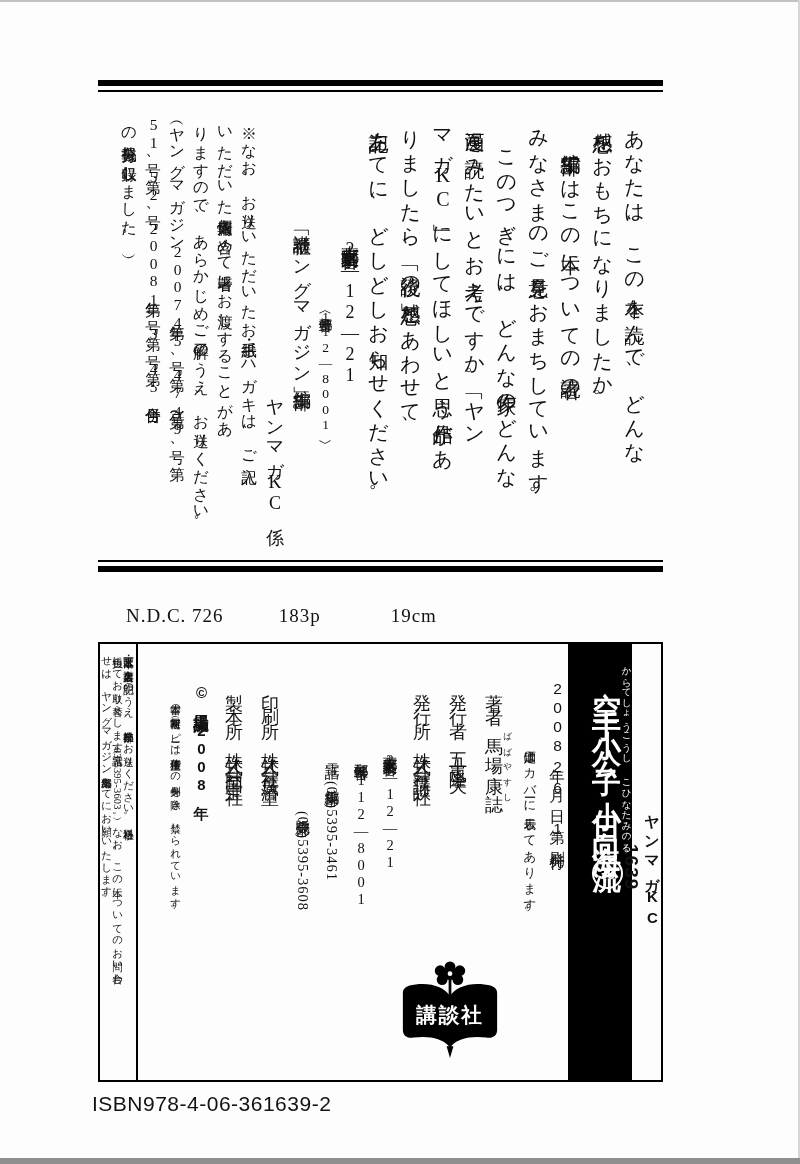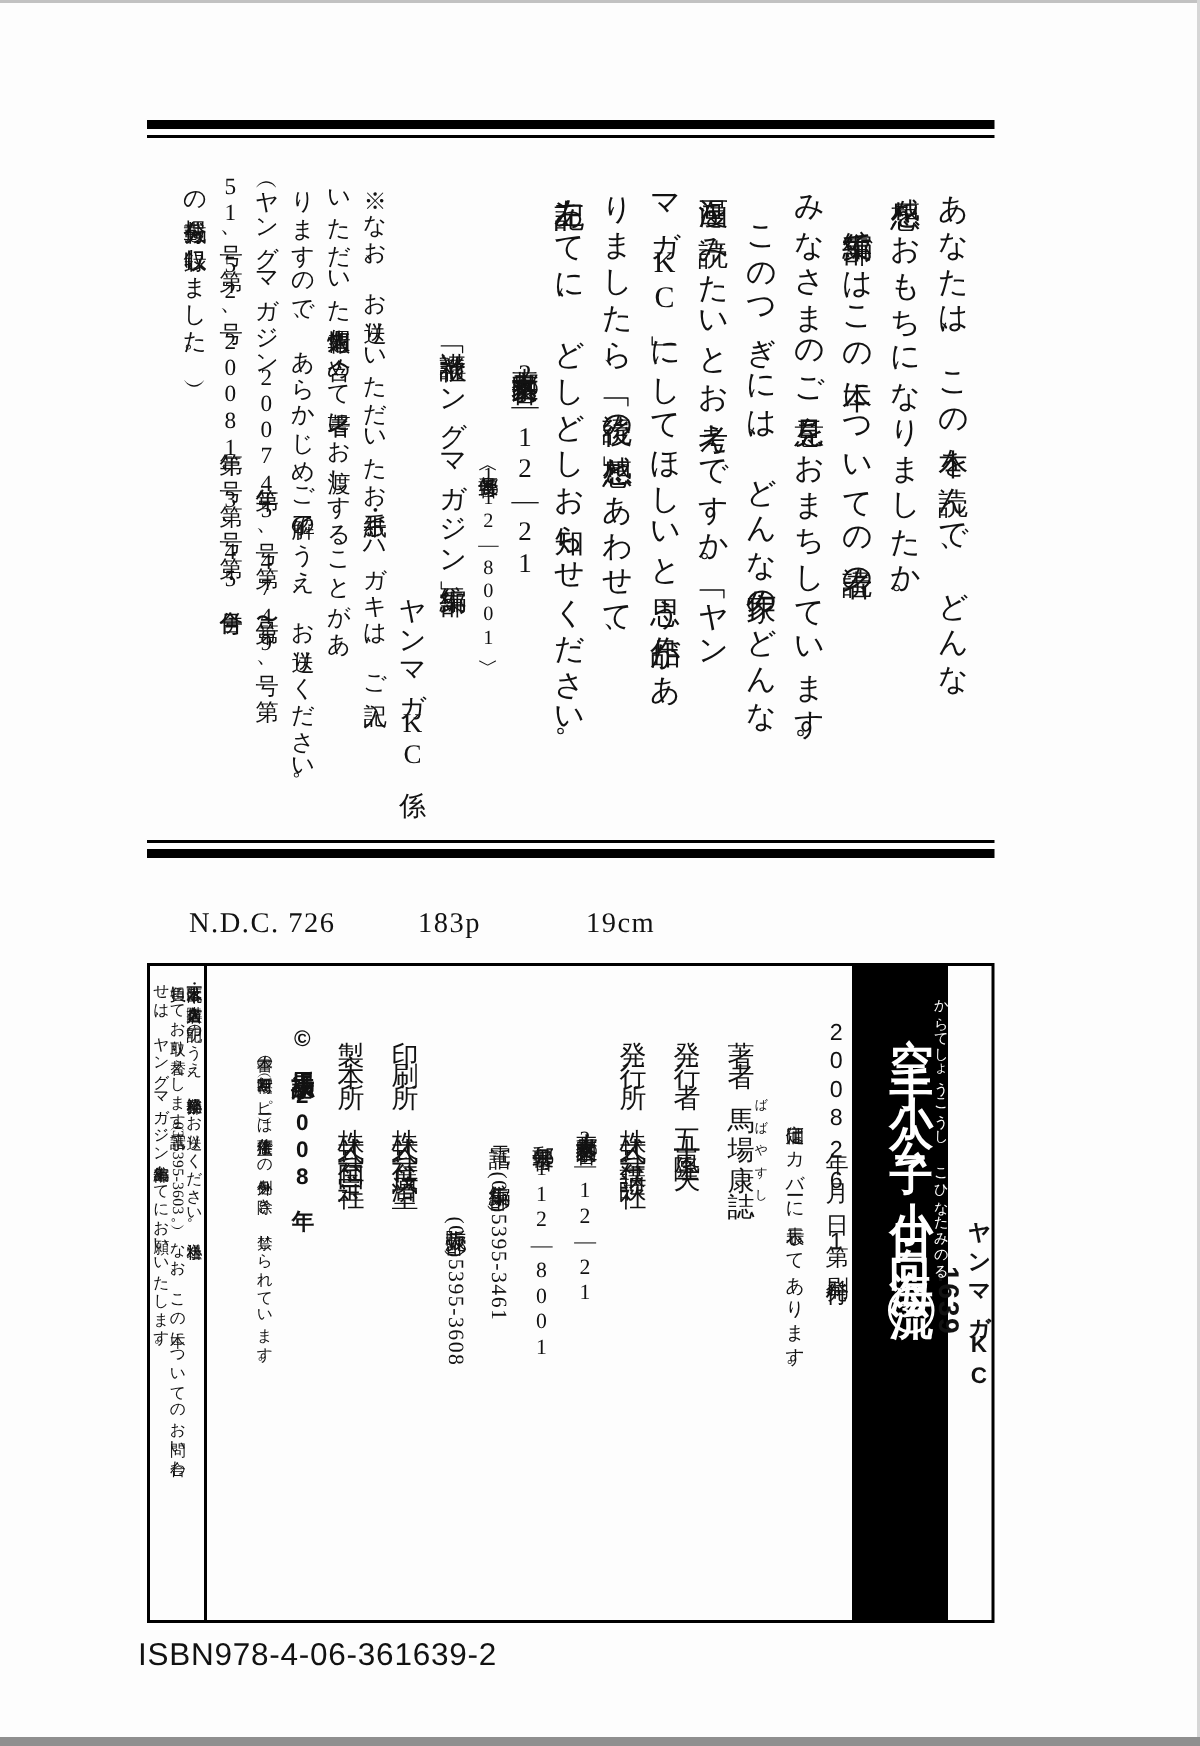--- a/index.html
+++ b/index.html
@@ -170,18 +170,35 @@
       </div>
 
       <div class="cc person ti36">
         <span class="jlbl">製本所</span><span class="jname">株式会社国宝社</span>
       </div>
 
       <div class="cc sans upr copyright">©馬場康誌　2008年</div>
       <div class="cc copynote">本書の無断複写（コピー）は著作権法上での例外を除き、禁じられています。</div>
     </div>
 
+    <div class="kodansha">
+      <svg viewBox="0 0 110 104" width="108" height="104" aria-hidden="true">
+        <g fill="#000">
+          <circle cx="55" cy="8" r="5.5"></circle>
+          <circle cx="45" cy="12" r="5.5"></circle>
+          <circle cx="65" cy="12" r="5.5"></circle>
+          <circle cx="47" cy="21" r="5.5"></circle>
+          <circle cx="63" cy="21" r="5.5"></circle>
+          <circle cx="55" cy="15" r="6.5"></circle>
+          <rect x="53.6" y="18" width="2.8" height="20"></rect>
+          <path d="M55 38 C50 29 36 24 20 26 C10 27 7 30 7 35 L7 72 C7 78 11 81 18 80 C34 78 47 81 53 88 L55 91 L57 88 C63 81 76 78 92 80 C99 81 103 78 103 72 L103 35 C103 30 100 27 90 26 C74 24 60 29 55 38 Z"></path>
+          <path d="M51.5 89 L55 101 L58.5 89 Z"></path>
+        </g>
+        <circle cx="55" cy="15" r="2.4" fill="#fff"></circle>
+        <text x="55" y="64" text-anchor="middle" fill="#fff" font-size="21" font-weight="bold" font-family="'Liberation Sans','DejaVu Sans',sans-serif" letter-spacing="2">講談社</text>
+      </svg>
+    </div>
   </div>
 
   <div class="footer">
     <span>ISBN978-4-06-361639-2</span>
   </div>
 </div>
 
 </body></html>

